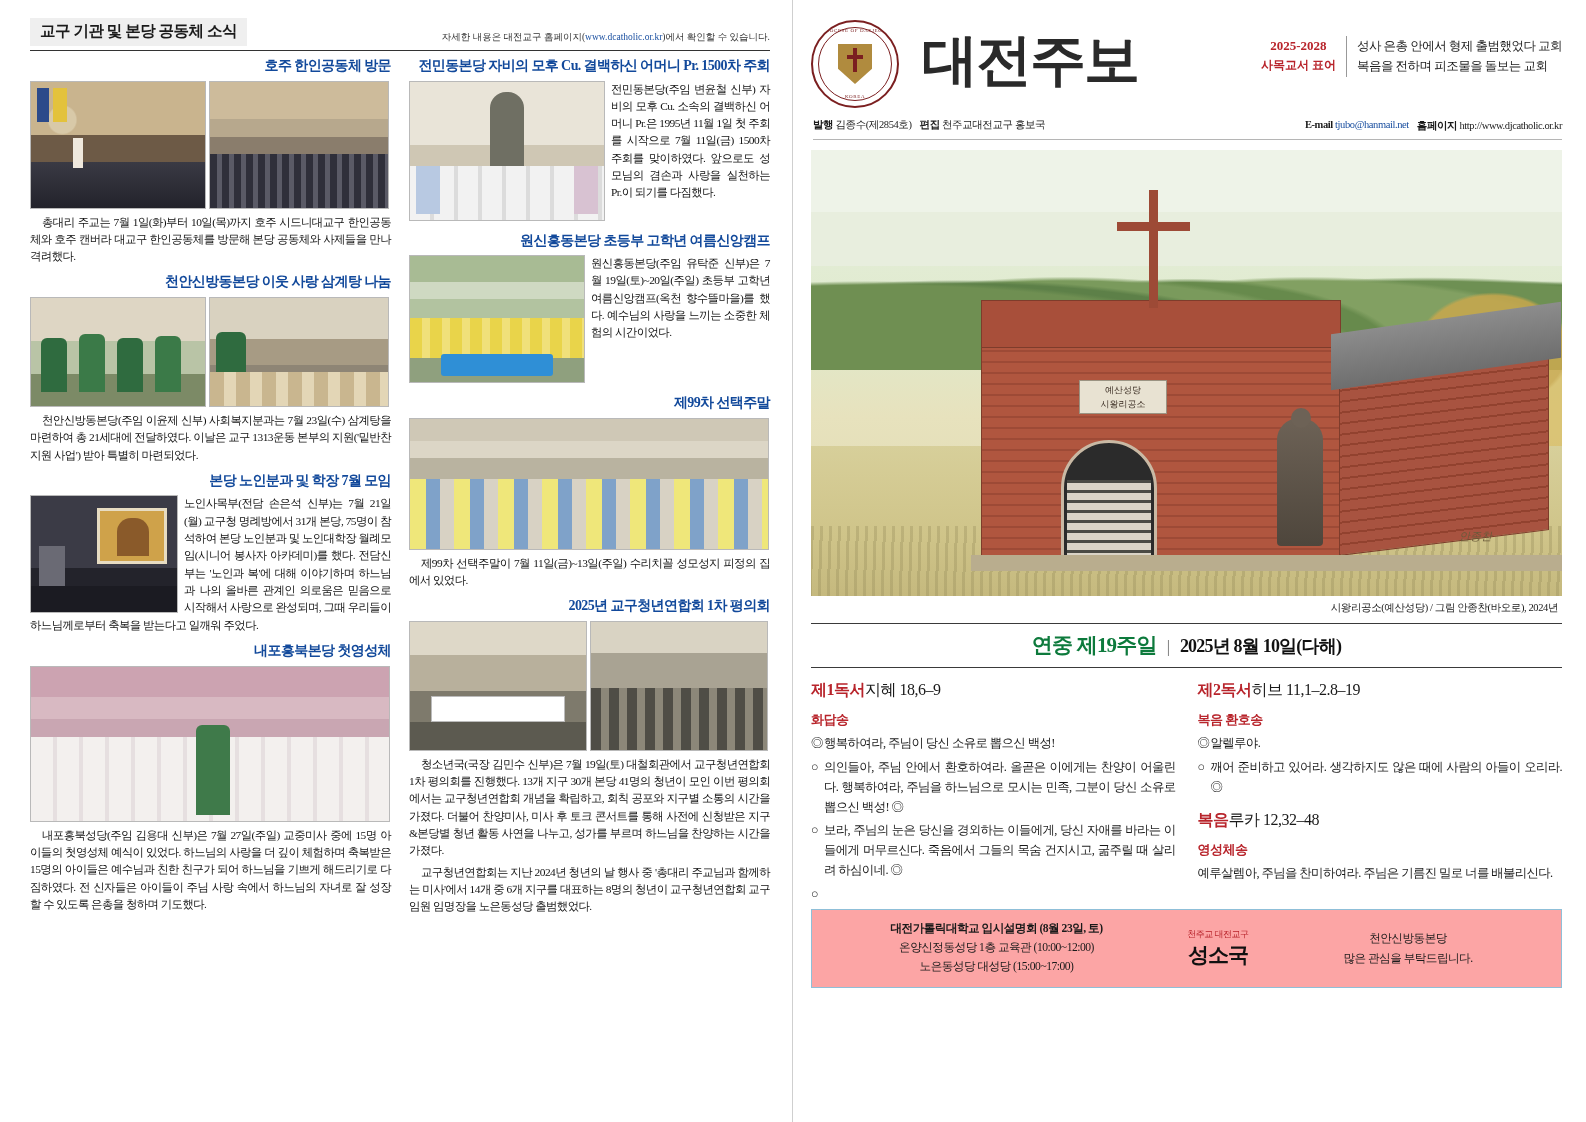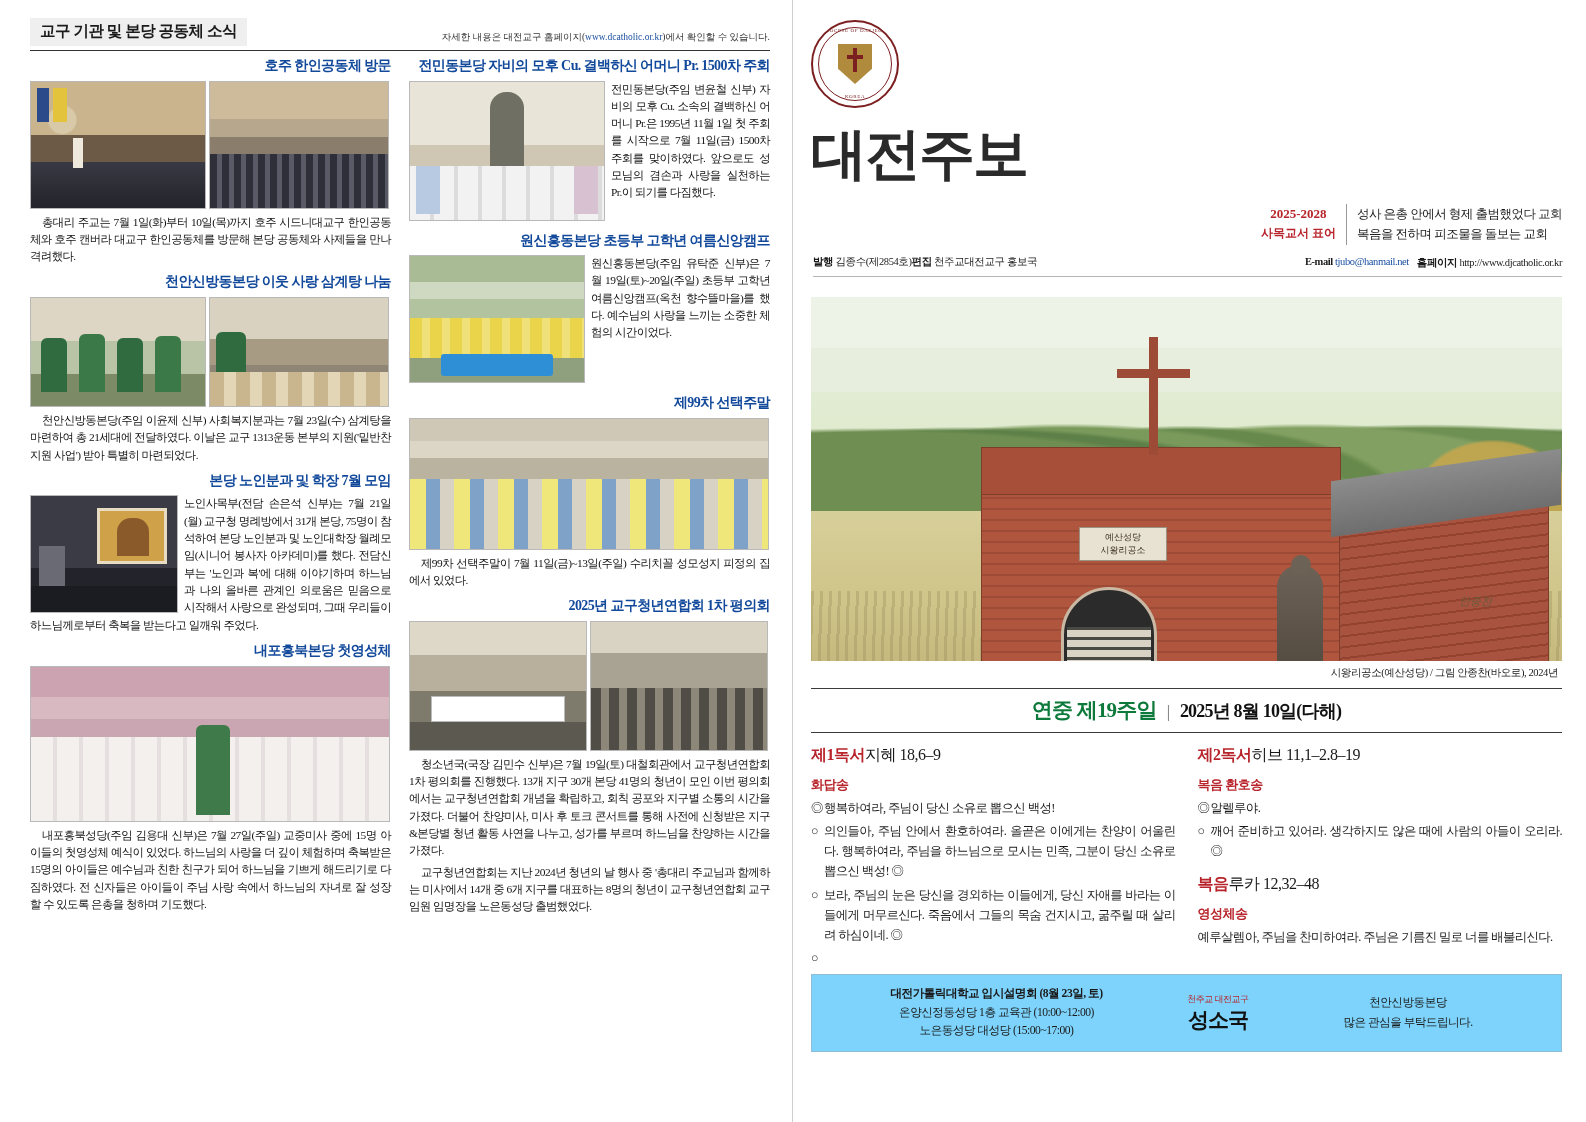--- a/index.html
+++ b/index.html
@@ -51,21 +51,21 @@
   }
   .wrap-text {
     font-size:11.4px; line-height:1.52; text-align:justify;
     letter-spacing:-0.55px; color:#111; margin:0;
   }
   .float-photo { float:left; margin:0 6px 3px 0; }
   .clear { clear:both; }
 
   
   .right-page { width:793px; height:1122px; position:relative; padding:20px 24px 8px 18px; }
-  .masthead { display:flex; align-items:flex-start; gap:6px;flex-direction:column; }
+  .masthead { display:flex; align-items:flex-start; gap:23px; }
   .crest {
     width:88px; height:88px; border-radius:50%;
     border:2px solid #7b1f20; position:relative; flex:0 0 auto;
     background:#fff; overflow:hidden;
   }
   .crest .inner {
     position:absolute; inset:5px; border:1px solid #7b1f20; border-radius:50%;
   }
   .crest .ctext {
     position:absolute; top:6px; left:0; right:0; text-align:center;
@@ -94,31 +94,31 @@
     letter-spacing:-2px; line-height:1; padding-top:12px;
   }
   .slogan-box { margin-left:auto; display:flex; gap:10px; padding-top:16px; }
   .slogan-left { text-align:center; font-size:11.5px; line-height:1.5; }
   .slogan-left .yr { color:#b8242b; font-weight:bold; font-size:13px; }
   .slogan-left .lbl { color:#b8242b; font-weight:bold; font-size:12px; }
   .slogan-div { width:1px; background:#999; }
   .slogan-right { font-size:12.5px; line-height:1.62; letter-spacing:-0.5px; }
 
   .pubrow {
-    display:flex; gap:0; align-items:baseline;
+    display:flex; gap:8px; align-items:baseline;
     font-size:10.5px; margin:10px 0 6px 2px; letter-spacing:-0.4px;
     border-bottom:1px solid #b5b5b5; padding-bottom:6px;
   }
   .pubrow b { font-weight:bold; }
   .pubrow .mailv { color:#1a4fa0; }
   .pubrow .right { margin-left:auto; display:flex; gap:8px; }
 
   
   .illus {
-    position:relative; width:100%; height:364px; margin-top:20px;
+    position:relative; width:100%; height:446px; margin-top:10px;
     background:linear-gradient(#e9f0e2 0%, #dfeacd 38%, #e7e2bd 60%, #ded6ae 100%);
     overflow:hidden; border:0 none;
   }
   .caption { text-align:right; font-size:10.5px; margin:5px 4px 0 0; letter-spacing:-0.4px; }
 
   .sunday-bar {
     margin-top:8px; border-top:1.6px solid #3a3a3a; border-bottom:1.6px solid #3a3a3a;
     padding:7px 0 8px 0; text-align:center;
   }
   .sunday-bar .big { font-size:21px; font-weight:bold; color:#0d7a3c; letter-spacing:-0.8px; }
@@ -131,21 +131,21 @@
   .rhead .lb { color:#b8242b; font-weight:bold; }
   .rsec { margin-bottom:12px; }
   .rsec .rt { color:#b8242b; font-weight:bold; font-size:13px; margin-bottom:5px; letter-spacing:-0.5px; }
   .rline {
     font-size:12.4px; line-height:1.6; letter-spacing:-0.6px; text-align:justify;
     margin:0 0 4px 0; padding-left:13px; position:relative;
   }
   .rline .mk { position:absolute; left:0; top:0; }
 
   .footbox {
-    margin-top:14px; border:1px solid #8fbfd8; background:#7dd3fc;
+    margin-top:14px; border:1px solid #8fbfd8; background:#fca5a5;
     display:flex; align-items:center; padding:10px 16px; gap:10px;
   }
   .fb-left { width:47%; text-align:center; font-size:11.6px; line-height:1.62; letter-spacing:-0.5px; }
   .fb-left .ttl { font-weight:bold; }
   .fb-logo { width:86px; text-align:center; flex:0 0 auto; }
   .fb-logo .l1 { font-size:9px; color:#b8242b; letter-spacing:-0.5px; }
   .fb-logo .l2 { font-family:"DejaVu Sans", sans-serif; font-size:21px; font-weight:bold; color:#111; letter-spacing:-1px; }
   .fb-right { flex:1; text-align:center; font-size:11.6px; line-height:1.7; letter-spacing:-0.5px; }
 </style>
 </head>

